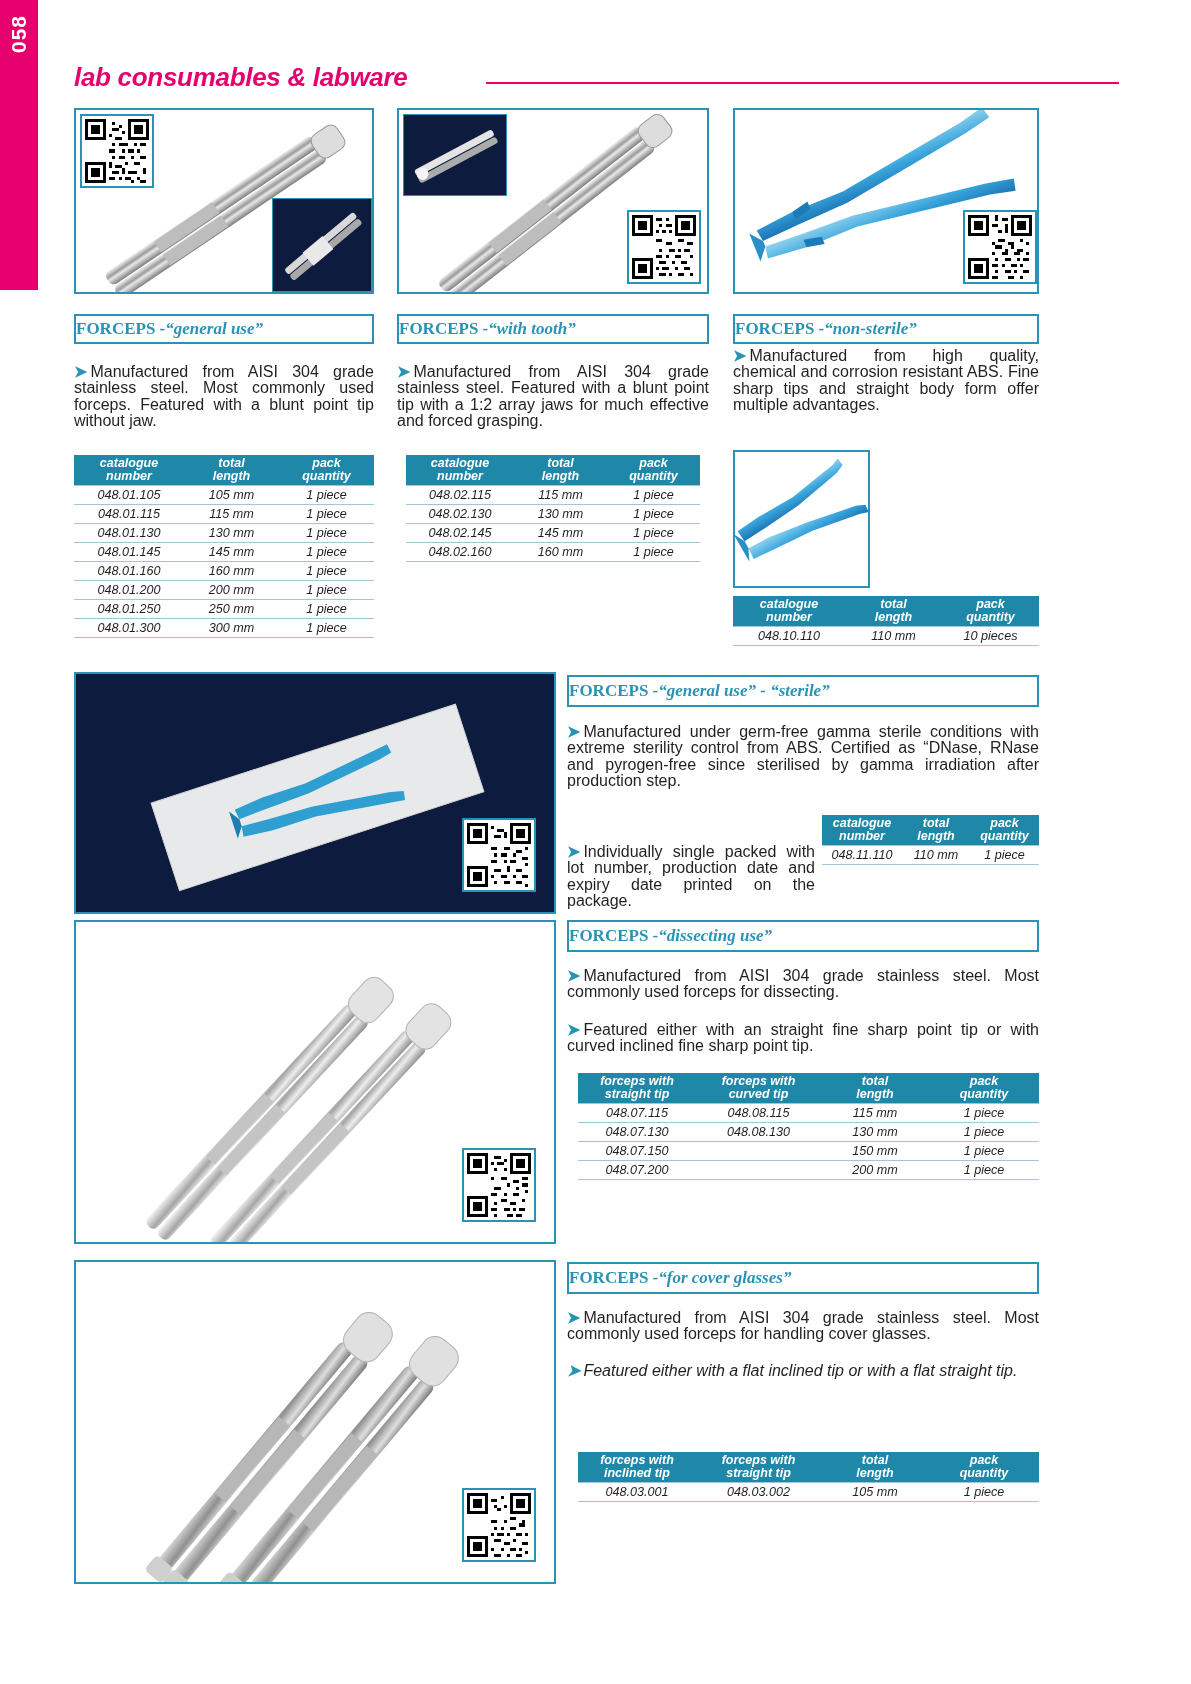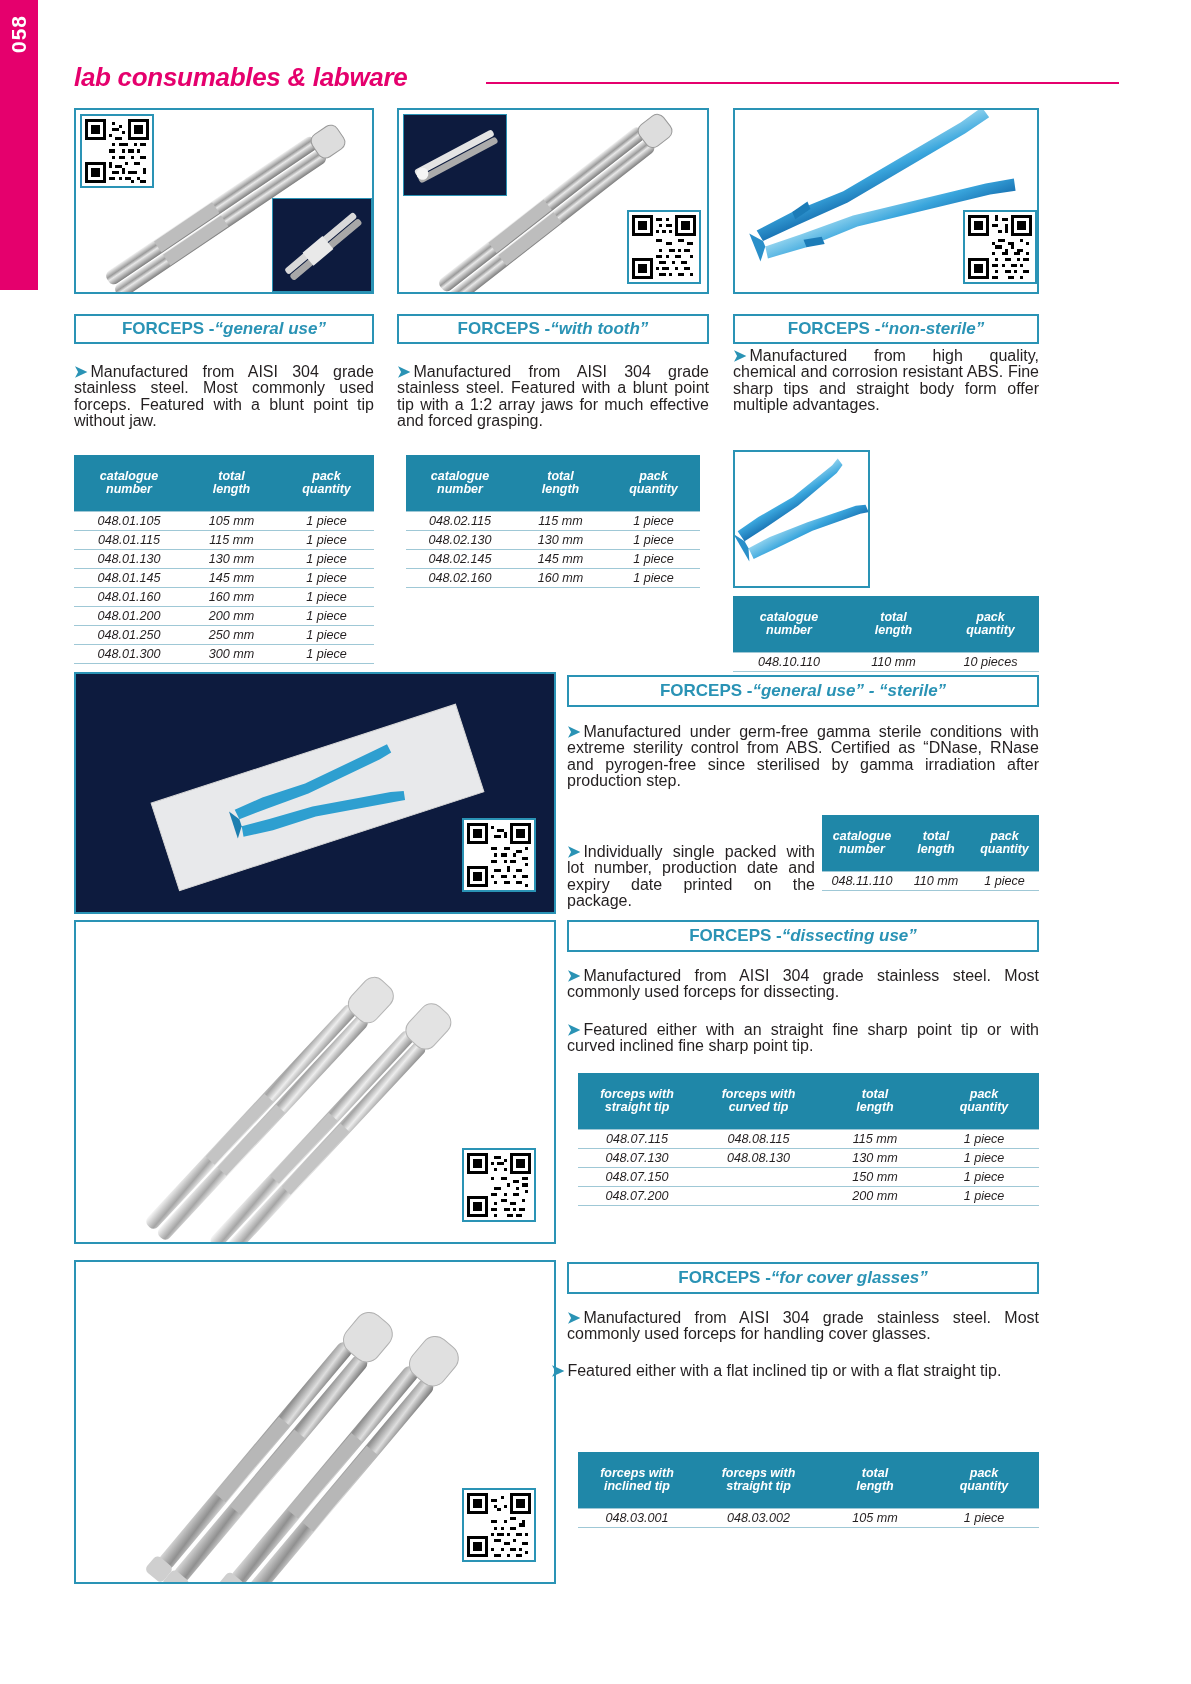--- a/index.html
+++ b/index.html
@@ -36,40 +36,41 @@
     position:absolute; left:412px; right:0; top:20px; height:2px; background:#e5006d;
   }
   
   .imgbox {
     position:absolute; border:2px solid #2a93b5; background:#fff;
     overflow:hidden;
   }
   .imgbox.dark { background:#0d1b3e; }
   .band {
     position:absolute; border:2px solid #2a93b5; background:#ffffff;
-    display:flex; align-items:center; justify-content:center;
+    display:flex; align-items:center; justify-content:flex-start;
     color:#2a93b5; font-weight:bold; font-size:17px;
     white-space:nowrap;
+    font-family:Liberation Serif, serif;
   }
   .band i { font-style:italic; font-weight:bold; }
   .para {
     position:absolute; font-size:16px; line-height:16.4px;
     text-align:justify; color:#231f20;
   }
   .para .arrow {
     color:#2a93b5; font-weight:bold; margin-right:3px;
   }
   
   table.t {
     position:absolute; border-collapse:collapse; font-size:12.5px;
     font-style:italic;
   }
   table.t th {
     background:#1f87a8; color:#ffffff; font-style:italic; font-weight:bold;
-    font-size:12.5px; line-height:13px; padding:15px 4px; text-align:center;
+    font-size:12.5px; line-height:13px; padding:2px 4px; text-align:center;
     border:0;
   }
   table.t td {
     text-align:center; padding:2px 4px; border-bottom:1px solid #9fc8d6;
     font-style:italic; font-size:12.6px; color:#231f20;
   }
   table.t tr:first-child td { border-top:1px solid #9fc8d6; }
   
   .qr {
     position:absolute; background:#fff; border:2px solid #2a93b5; padding:3px;
@@ -821,21 +822,21 @@
 
 <div class="band" style="left:567px; top:1262px; width:472px; height:32px;">
   <span>FORCEPS - </span>
     <i>“for cover glasses”</i>
 </div>
 
 <div class="para" style="left:567px; top:1310px; width:472px;">
   <span class="arrow">➤</span><span>Manufactured from AISI 304 grade stainless steel. Most commonly used forceps for handling cover glasses.</span>
 </div>
 
-<div class="para" style="left:551px; top:1363px; width:472px;">
+<div class="para" style="left:567px; top:1363px; width:472px;font-style:italic;">
   <span class="arrow">➤</span><span>Featured either with a flat inclined tip or with a flat straight tip.</span>
 </div>
 
 <table class="t" style="left:578px; top:1452px; width:461px;">
   <thead>
     <tr>
       <th style="width:118px;">
         <div>forceps with</div>
           <div>inclined tip</div>
       </th>

